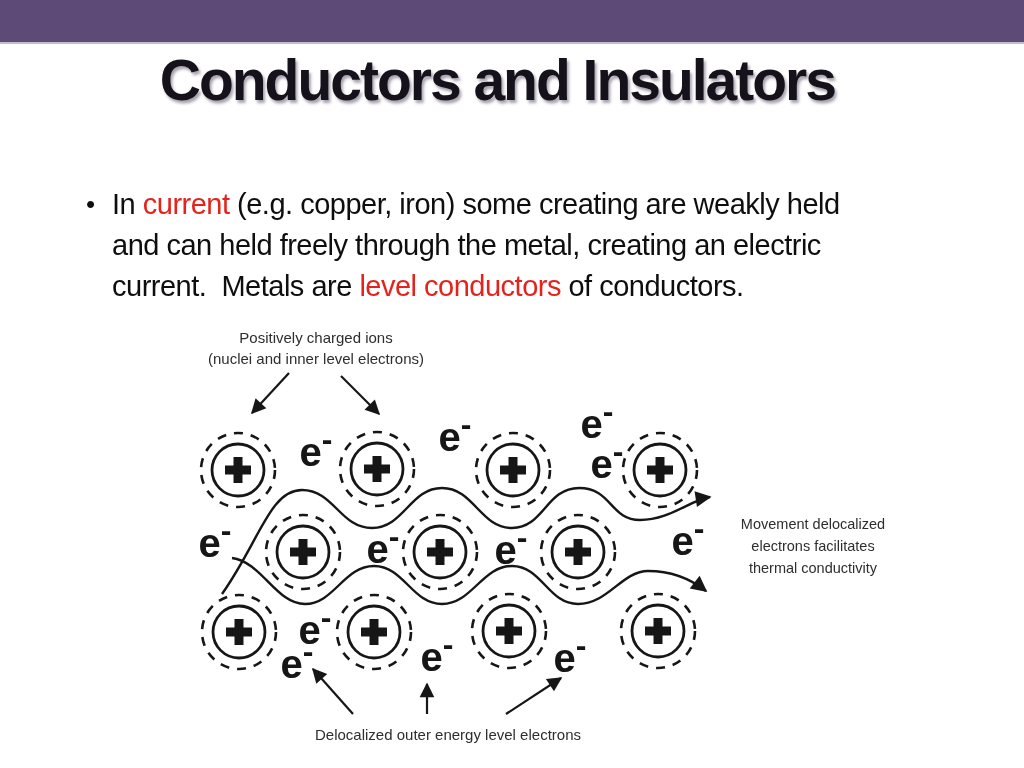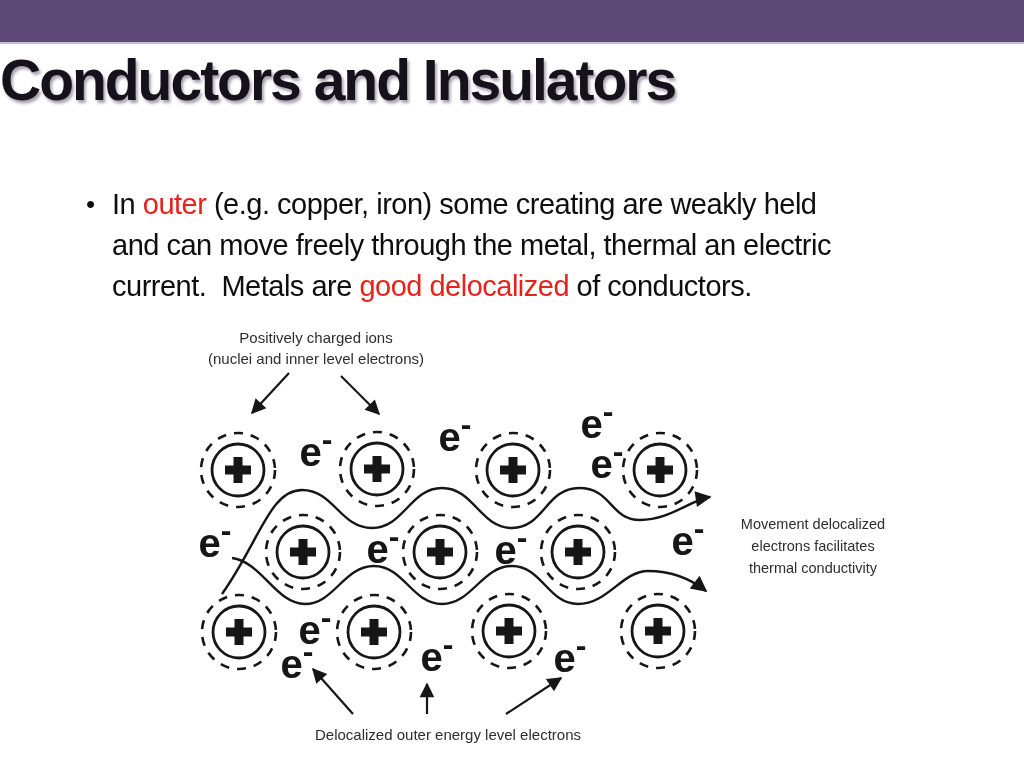--- a/index.html
+++ b/index.html
@@ -6,21 +6,21 @@
   .slide{
     position:relative;width:1024px;height:768px;background:#ffffff;
     overflow:hidden;font-family:"Liberation Sans",sans-serif;
   }
   .header-bar{
     position:absolute;left:0;top:0;width:1024px;height:42px;
     background:#5d4a77;border-bottom:2px solid #c4bdce;
   }
   .slide-title{
     position:absolute;left:0;top:42px;width:835px;height:76px;
-    text-align:left;font-size:57px;font-weight:bold;letter-spacing:-2px;
+    text-align:right;font-size:57px;font-weight:bold;letter-spacing:-2px;
     color:#16121b;line-height:76px;
     text-shadow:2px 3px 3px rgba(60,50,75,0.45);
     white-space:nowrap;
   }
   .bullet-block{
     position:absolute;left:86px;top:184px;width:880px;
     display:flex;align-items:flex-start;
     font-size:29px;letter-spacing:-0.5px;color:#0e0e0e;line-height:41px;
   }
   .bullet-marker{width:26px;flex:0 0 26px;font-size:26px;line-height:41px;}
@@ -33,23 +33,23 @@
 
 <div class="slide">
 
   <div class="header-bar"></div>
 
   <div class="slide-title">Conductors and Insulators</div>
 
   <div class="bullet-block">
     <div class="bullet-marker">•</div>
     <div class="bullet-lines">
-      <div><span>In </span><span class="red">outer</span><span> (e.g. copper, iron) some creating are weakly held</span></div>
-      <div><span>and can move freely through the metal, thermal an electric</span></div>
-      <div><span>current.&nbsp; Metals are </span><span class="red">good delocalized</span><span> of conductors.</span></div>
+      <div><span>In </span><span class="red">current</span><span> (e.g. copper, iron) some creating are weakly held</span></div>
+      <div><span>and can held freely through the metal, creating an electric</span></div>
+      <div><span>current.&nbsp; Metals are </span><span class="red">level conductors</span><span> of conductors.</span></div>
     </div>
   </div>
 
   <svg id="diagram-svg" class="diagram-layer" viewBox="0 0 1024 768">
       <defs>
         <marker id="ah" viewBox="0 0 12 12" refX="10" refY="6" markerWidth="8" markerHeight="8" orient="auto">
           <path d="M1,1 L11,6 L1,11 Z" fill="#161616"></path>
         </marker>
       </defs>
       <path d="M 222 594 C 260 540 270 490 302 490 S 340 528 372 528 S 410 488 442 488 S 480 528 512 528 S 546 488 579 488 S 610 520 640 520 S 690 500 710 497" fill="none" stroke="#161616" stroke-width="2.4" marker-end="url(#ah)"></path>

